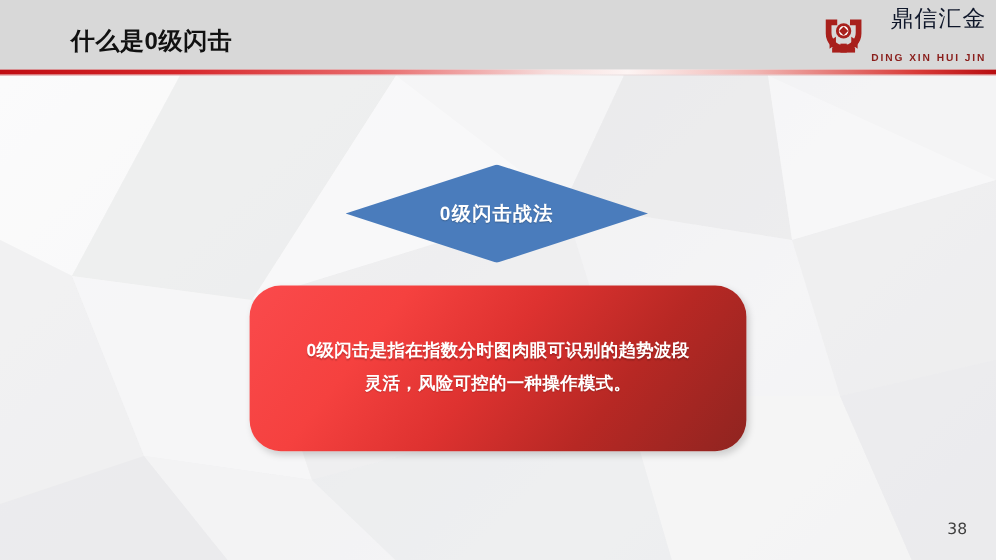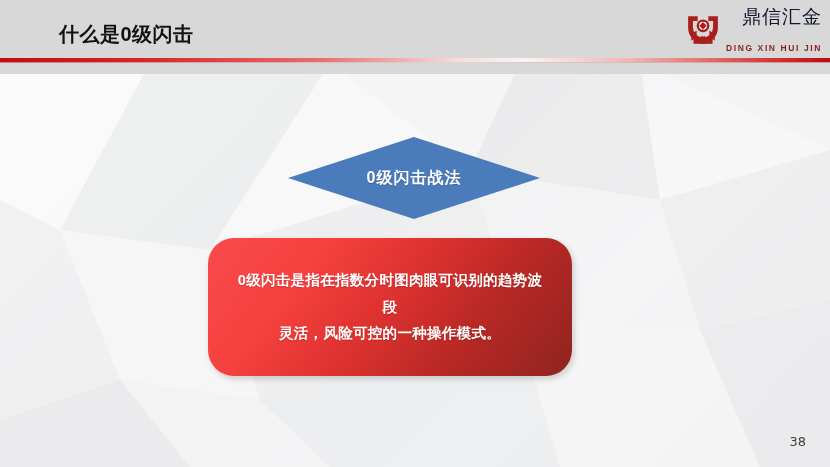--- a/index.html
+++ b/index.html
@@ -30,21 +30,21 @@
     width: 830px;
     height: 467px;
   }
 
   
   .header {
     position: absolute;
     left: 0;
     top: 0;
     width: 830px;
-    height: 74px;
+    height: 58px;
     background: #d8d8d8;
   }
   .header-title {
     position: absolute;
     left: 59px;
     top: 21px;
     font-size: 20px;
     font-weight: bold;
     color: #111111;
     letter-spacing: 0.5px;
@@ -140,21 +140,21 @@
     color: #ffffff;
     letter-spacing: 1px;
     text-shadow: 0 1px 1px rgba(0,0,0,0.22);
   }
 
   
   .callout {
     position: absolute;
     left: 208px;
     top: 238px;
-    width: 364px;
+    width: 414px;
     height: 138px;
     border-radius: 26px;
     background: linear-gradient(128deg,
         #fa4a4c 0%,
         #f5413f 26%,
         #de3230 48%,
         #b72824 72%,
         #8f2420 100%);
     box-shadow: 2px 3px 6px rgba(0,0,0,0.17);
     display: flex;

